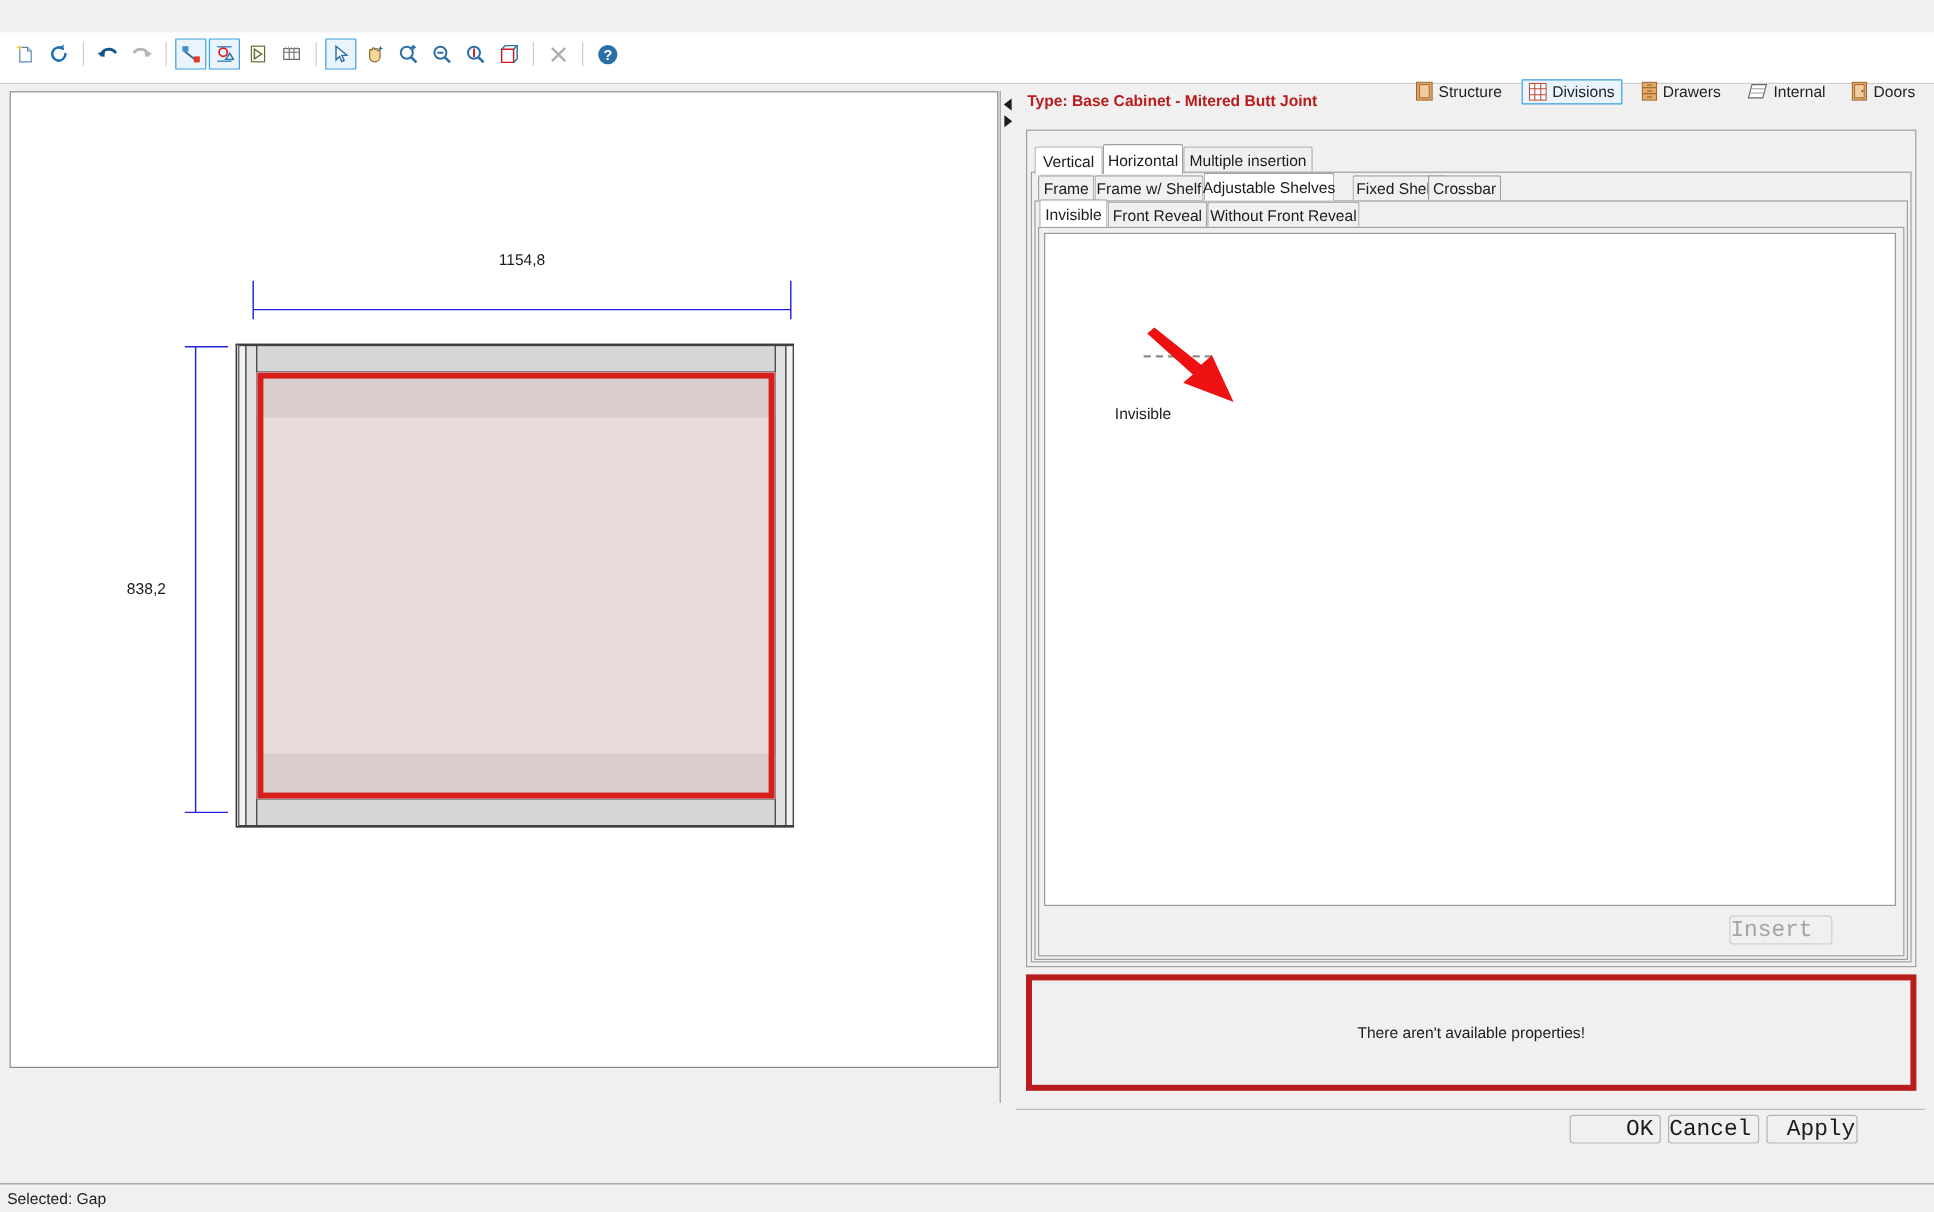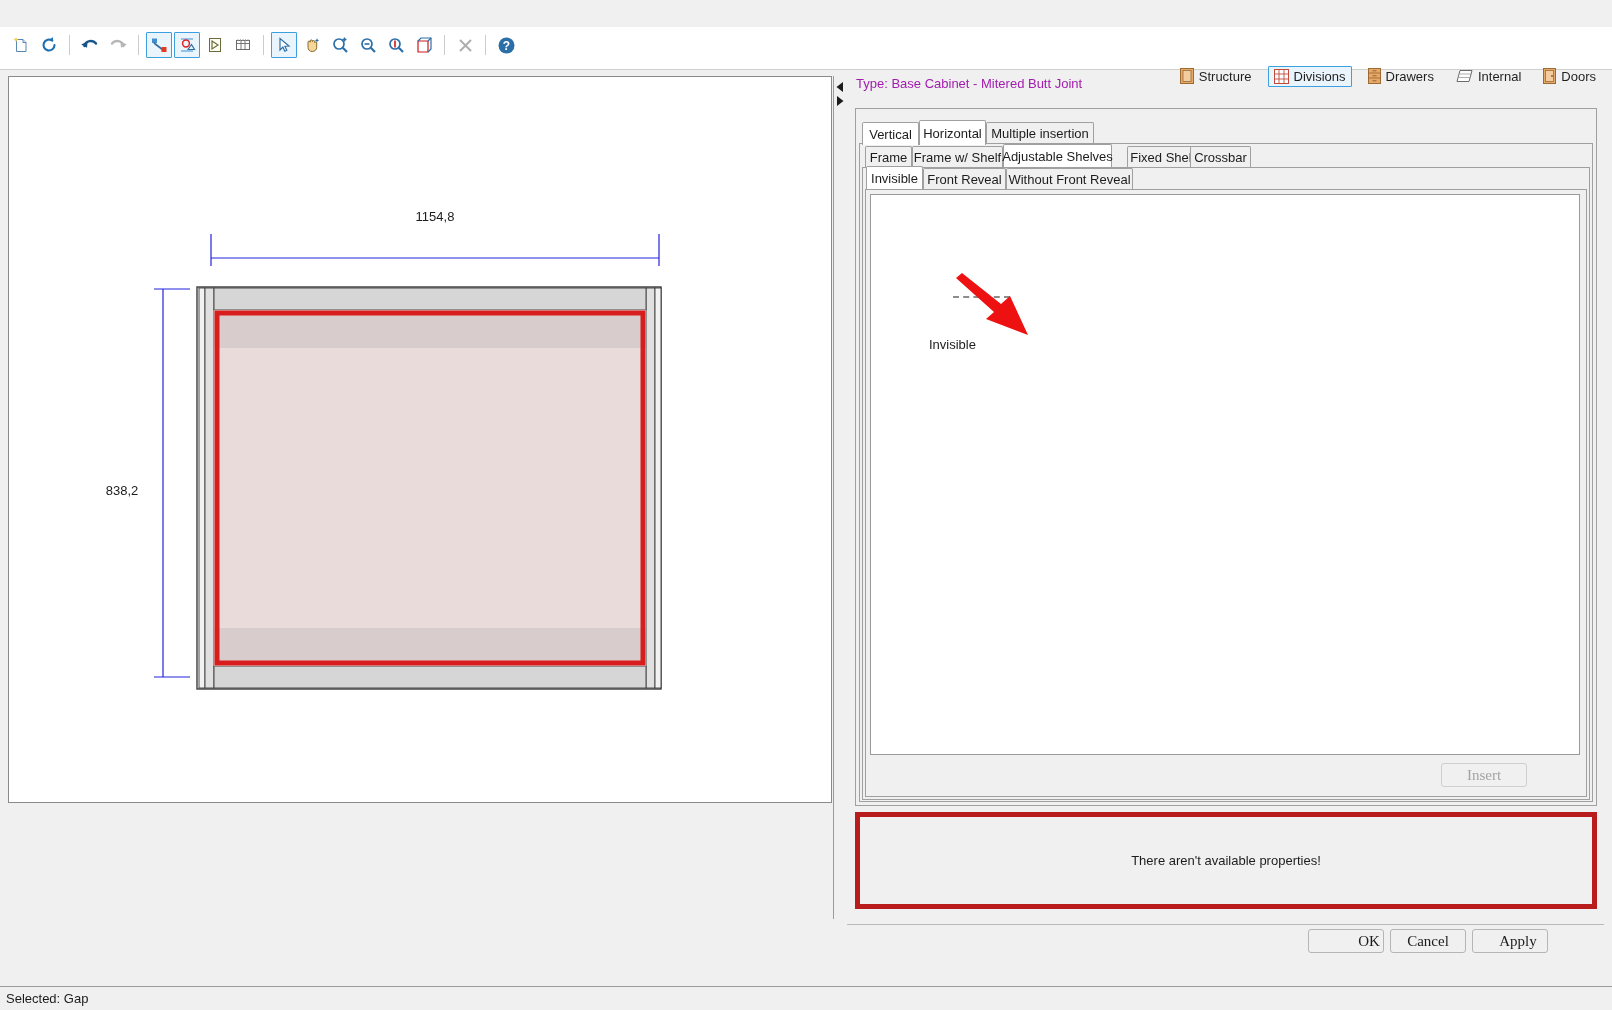--- a/index.html
+++ b/index.html
@@ -50,37 +50,37 @@
   .ribbon{position:absolute;right:10px;top:38px;display:flex;align-items:center;gap:10px;}
   .rb{
     display:flex;align-items:center;gap:5px;padding:2px 5px;
     box-sizing:border-box;border:1px solid transparent;border-radius:1px;
     font-size:13px;color:#1f1f1f;white-space:nowrap;
   }
   .rb.sel{border:1px solid #3c9fe0;background:#eaf4fd;}
 
   
   .canvas-wrap{
-    position:absolute;left:8px;top:76px;width:824px;height:727px;
+    position:absolute;left:8px;top:76px;width:824px;height:814px;
     background:#ffffff;border:1px solid #8a8a8a;box-sizing:border-box;
   }
   .canvas-svg{position:absolute;left:0;top:0;}
 
   
   .splitter{
     position:absolute;left:833px;top:76px;width:14px;height:843px;
     background:#f0f0f0;
   }
   .splitter .arr{position:absolute;left:2px;}
   .splitter .arr.up{top:5px;}
   .splitter .arr.dn{top:19px;}
 
   
   .rpanel{position:absolute;left:847px;top:70px;width:757px;height:849px;}
-  .type-line{position:absolute;left:9px;top:6px;font-size:13px;color:#a21caf;}
+  .type-line{position:absolute;left:9px;top:6px;font-size:13px;color:#b91c1c;font-weight:bold;}
   .tab{
     position:absolute;top:2px;height:21px;box-sizing:border-box;
     background:#f0f0f0;border:1px solid #a0a0a0;border-bottom:none;
     display:flex;align-items:center;justify-content:center;
     padding:0 17px;font-size:13px;color:#1c1c1c;white-space:nowrap;
     border-radius:2px 2px 0 0;
   }
   .tab.active{
     top:0;height:23px;background:#ffffff;border-color:#a0a0a0;z-index:4;
   }
@@ -96,22 +96,22 @@
   }
 
   .dashed-line{
     position:absolute;height:0;border-top:2px dashed #8c8c8c;
   }
   .item-label{position:absolute;font-size:13px;color:#1c1c1c;}
 
   .btn{
     box-sizing:border-box;
     background:#f0f0f0;border:1px solid #b5b5b5;border-radius:3px;
-    font-family:Liberation Serif, serif;font-size:15px;color:#1c1c1c;
-    display:flex;align-items:center;justify-content:center;
+    font-family:Liberation Mono, monospace;font-size:19px;color:#1c1c1c;
+    display:flex;align-items:center;justify-content:flex-start;
   }
   .btn.disabled{color:#a3a3a3;border-color:#cfcfcf;background:#f0f0f0;}
 
   .props-box{
     position:absolute;box-sizing:border-box;
     border:5px solid #b91c1c;background:#f0f0f0;
   }
   .props-text{
     position:absolute;width:100%;text-align:center;font-size:13px;color:#1c1c1c;
   }

